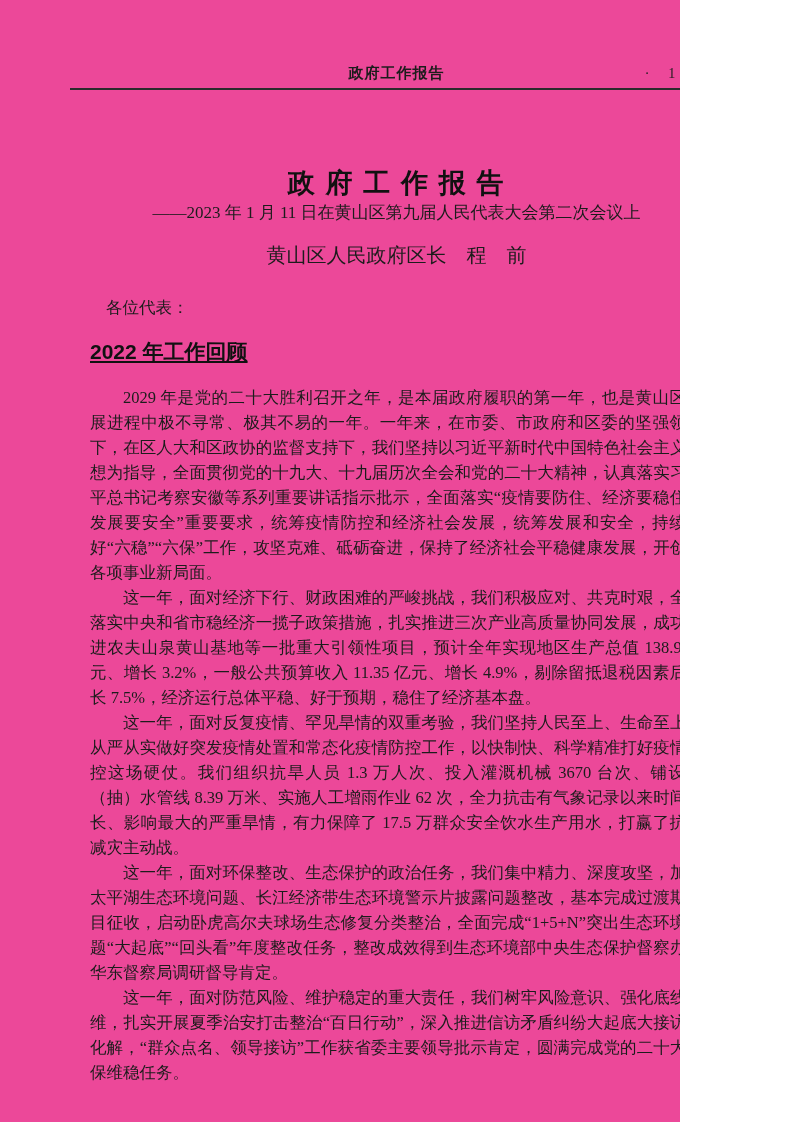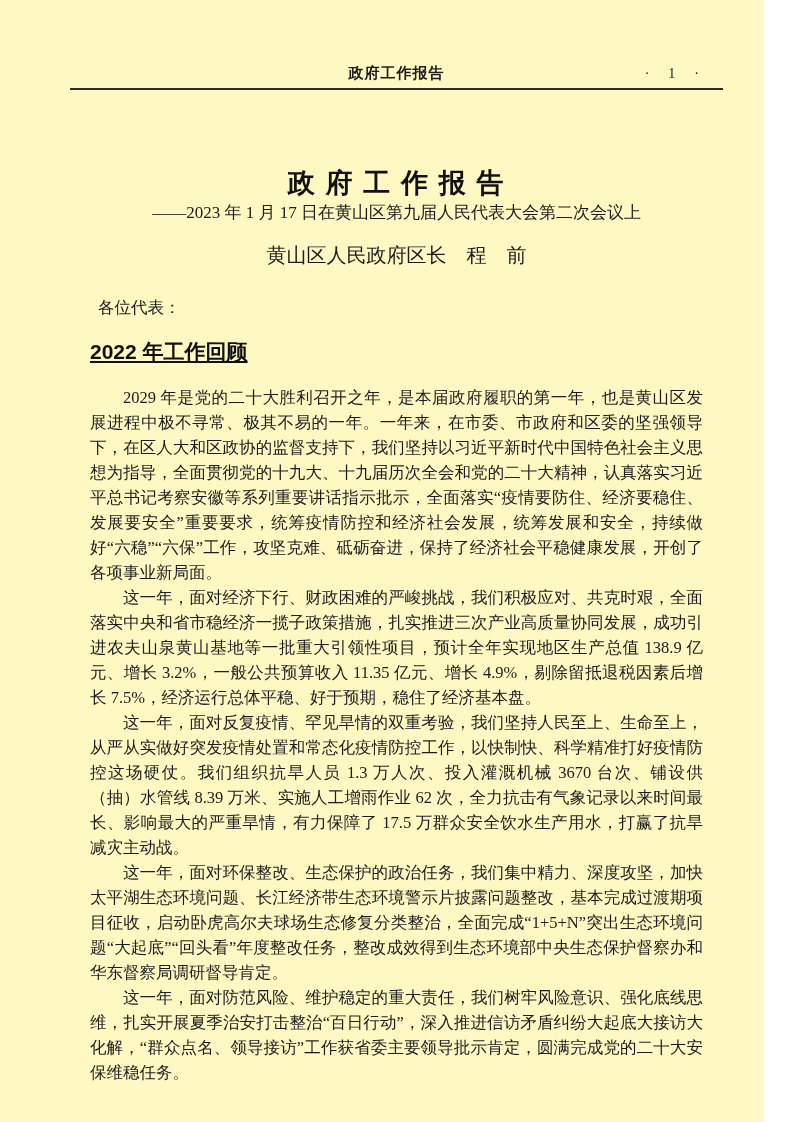--- a/index.html
+++ b/index.html
@@ -3,23 +3,23 @@
 <meta charset="utf-8">
 <style>
   * { box-sizing: border-box; }
   html, body {
     margin: 0;
     padding: 0;
     background: #ffffff;
   }
   .page {
     position: relative;
-    width: 764px;
+    width: 680px;
     height: 1122px;
-    background: #fef9c3;
+    background: #ec4899;
     color: #1c1c1c;
     font-family: "Liberation Serif", "DejaVu Serif", serif;
     overflow: hidden;
   }
 
   
   .running-header {
     position: absolute;
     top: 62px;
     left: 70px;
@@ -78,21 +78,21 @@
     white-space: pre;
   }
 
   .body-text {
     font-size: 16.5px;
     line-height: 25px;
     text-align: justify;
     color: #1c1c1c;
   }
   .salutation {
-    margin: 8px;
+    margin: 16px;
     text-indent: 0;
   }
   .para {
     margin: 0;
     text-indent: 2em;
   }
   .section-heading {
     margin: 19px 0 21px 0;
     text-align: left;
     text-indent: 0;
@@ -108,21 +108,21 @@
 
 <div class="page">
 
   <div class="running-header">
     <div class="header-title">政府工作报告</div>
     <div class="page-number">·  1  ·</div>
   </div>
 
   <div class="doc">
     <h1 class="doc-title">政 府 工 作 报 告</h1>
-    <div class="doc-subtitle">——2023 年 1 月 17 日在黄山区第九届人民代表大会第二次会议上</div>
+    <div class="doc-subtitle">——2023 年 1 月 11 日在黄山区第九届人民代表大会第二次会议上</div>
     <div class="doc-speaker">黄山区人民政府区长　程　前</div>
 
     <div class="body-text">
       <p class="salutation">各位代表：</p>
 
       <p class="section-heading">2022 年工作回顾</p>
 
       <p class="para">2029 年是党的二十大胜利召开之年，是本届政府履职的第一年，也是黄山区发展进程中极不寻常、极其不易的一年。一年来，在市委、市政府和区委的坚强领导下，在区人大和区政协的监督支持下，我们坚持以习近平新时代中国特色社会主义思想为指导，全面贯彻党的十九大、十九届历次全会和党的二十大精神，认真落实习近平总书记考察安徽等系列重要讲话指示批示，全面落实“疫情要防住、经济要稳住、发展要安全”重要要求，统筹疫情防控和经济社会发展，统筹发展和安全，持续做好“六稳”“六保”工作，攻坚克难、砥砺奋进，保持了经济社会平稳健康发展，开创了各项事业新局面。</p>
       <p class="para">这一年，面对经济下行、财政困难的严峻挑战，我们积极应对、共克时艰，全面落实中央和省市稳经济一揽子政策措施，扎实推进三次产业高质量协同发展，成功引进农夫山泉黄山基地等一批重大引领性项目，预计全年实现地区生产总值 138.9 亿元、增长 3.2%，一般公共预算收入 11.35 亿元、增长 4.9%，剔除留抵退税因素后增长 7.5%，经济运行总体平稳、好于预期，稳住了经济基本盘。</p>
       <p class="para">这一年，面对反复疫情、罕见旱情的双重考验，我们坚持人民至上、生命至上，从严从实做好突发疫情处置和常态化疫情防控工作，以快制快、科学精准打好疫情防控这场硬仗。我们组织抗旱人员 1.3 万人次、投入灌溉机械 3670 台次、铺设供（抽）水管线 8.39 万米、实施人工增雨作业 62 次，全力抗击有气象记录以来时间最长、影响最大的严重旱情，有力保障了 17.5 万群众安全饮水生产用水，打赢了抗旱减灾主动战。</p>

